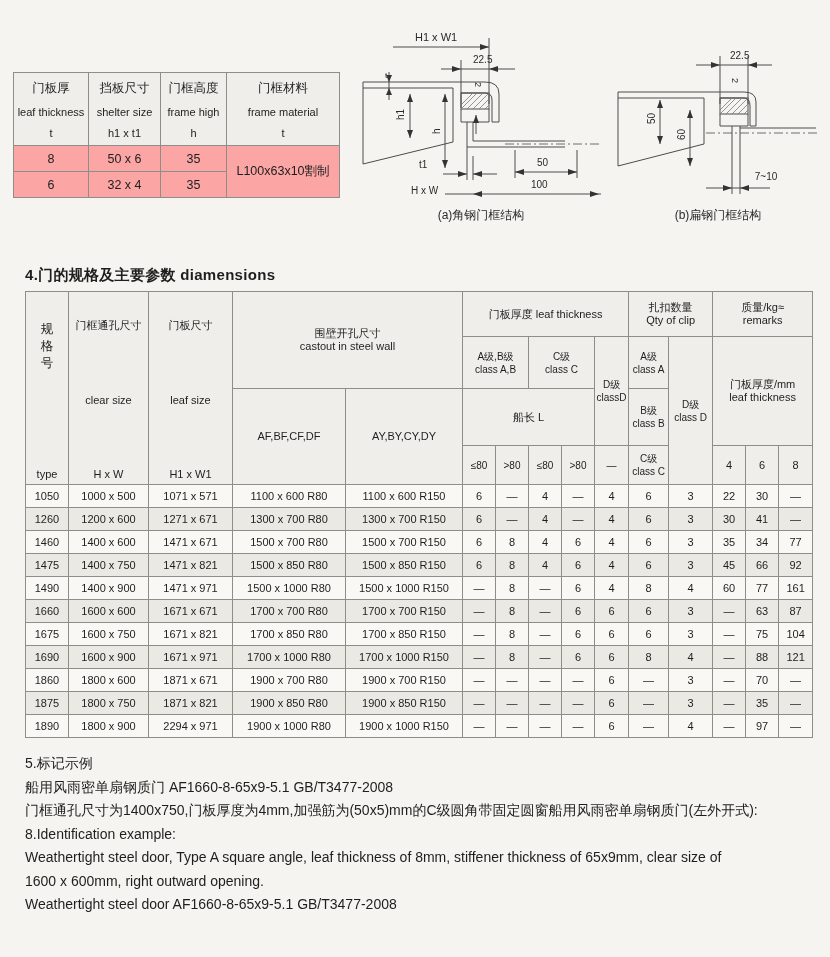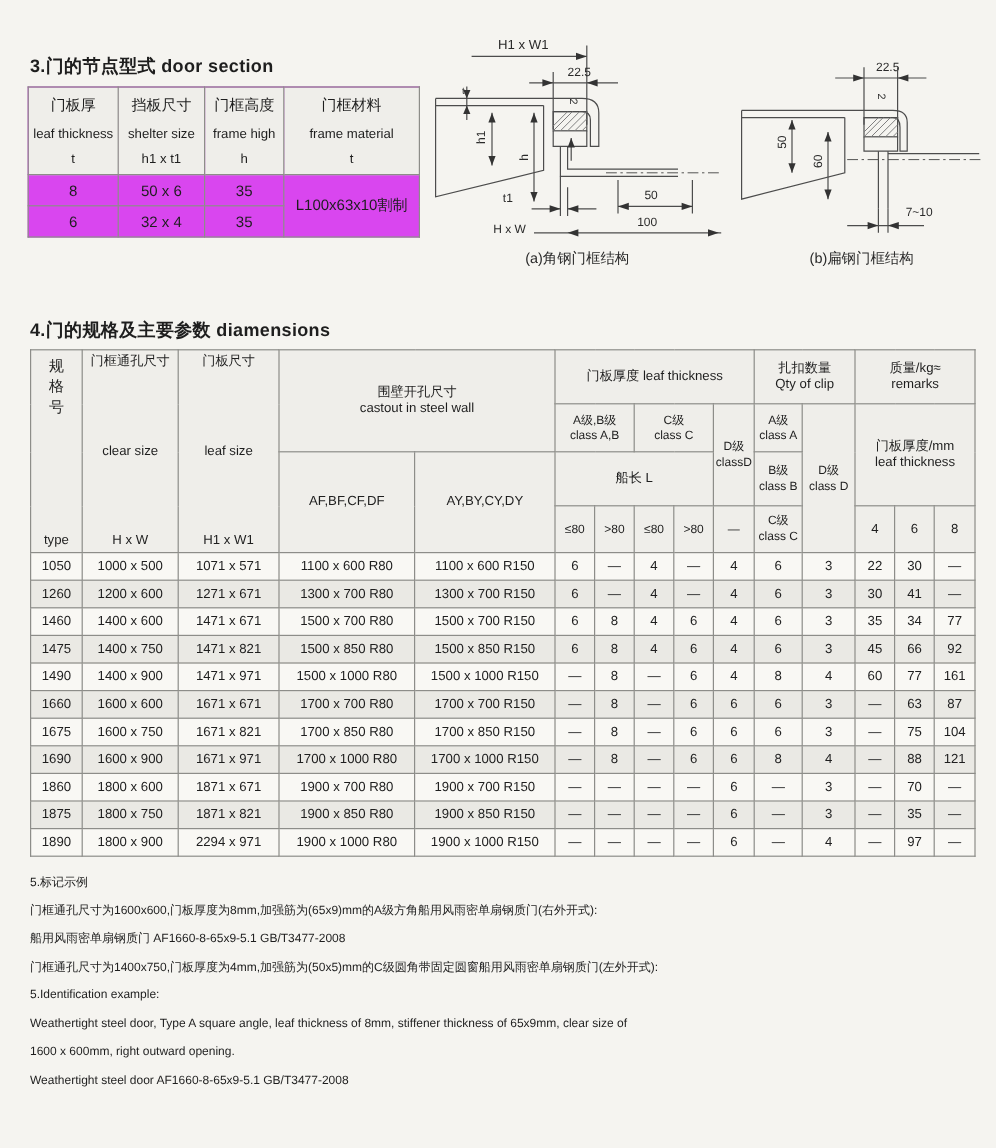--- a/index.html
+++ b/index.html
@@ -6,21 +6,21 @@
   .page{
     position:relative;width:830px;height:957px;margin:0 auto;
     background:#f5f4f0;color:#1e1e1e;
     font-family:"Liberation Sans", sans-serif;
     overflow:hidden;
   }
   .sec-title{position:absolute;font-size:15px;font-weight:bold;letter-spacing:.3px;}
   table{border-collapse:collapse;table-layout:fixed;}
   th,td{border:1px solid #8d8d89;text-align:center;vertical-align:middle;padding:0 1px;font-weight:normal;}
   
-  .door-table{position:absolute;left:23px;top:72px;width:326px;font-size:12px;background:#d946ef;}
+  .door-table{position:absolute;left:13px;top:72px;width:326px;font-size:12px;background:#fca5a5;}
   .door-table th{height:72px;background:#efeeea;}
   .door-table td{height:25px;font-size:12.5px;}
   .h3{display:flex;flex-direction:column;justify-content:space-around;height:68px;}
   .h3 .cn{font-size:12.5px;}
   .h3 .en{font-size:11px;}
   .h3 .sym{font-size:11px;}
   
   .diag{position:absolute;}
   .diag text{fill:#2a2a2a;font-family:"Liberation Sans",sans-serif;}
   .diag line,.diag path,.diag polyline{stroke:#4c4c4c;stroke-width:1;fill:none;}
@@ -30,33 +30,32 @@
   
   .dims-table{position:absolute;left:25px;top:291px;width:787px;font-size:11px;}
   .dims-table th{background:#efeeea;font-size:11px;line-height:13px;}
   .dims-table tr.hr1 th{height:44px;}
   .dims-table tr.hr2 th{height:38px;}
   .dims-table tr.hr3 th{height:43px;}
   .dims-table tr.hr4 th{height:38px;}
   .dims-table tbody td{height:22px;font-size:11px;background:#f9f8f4;}
   .dims-table tbody tr:nth-child(even) td{background:#eae9e4;}
   .dims-table .sm{font-size:10px;}
-  .typebox{display:flex;flex-direction:column;justify-content:space-between;height:162px;padding:3px 0;}
+  .typebox{display:flex;flex-direction:column;justify-content:space-between;height:162px;padding:3px 0;margin-top:24px;}
   .vchars{width:15px;margin:2px auto 0;word-break:break-all;line-height:17px;font-size:12.5px;}
   .two>span{display:block;}
   
-  .notes{position:absolute;left:25px;top:724px;width:790px;font-size:10px;line-height:23.5px;}
+  .notes{position:absolute;left:25px;top:752px;width:790px;font-size:14px;line-height:23.5px;}
   .notes .line{white-space:nowrap;}
 </style>
 </head>
 <body>
 
 <div class="page">
 
-  <div class="sec-title" style="left:25px;top:46px;">3.门的节点型式  door section</div>
 
   <table class="door-table">
     <colgroup>
         <col style="width:75px">
         <col style="width:72px">
         <col style="width:66px">
         <col style="width:113px">
       </colgroup>
     <thead>
       <tr>
@@ -521,22 +520,21 @@
           <td>4</td>
           <td>—</td>
           <td>97</td>
           <td>—</td>
         </tr>
       </tbody>
   </table>
 
   <div class="notes">
     <div class="line">5.标记示例</div>
-    <div class="line">门框通孔尺寸为1600x600,门板厚度为8mm,加强筋为(65x9)mm的A级方角船用风雨密单扇钢质门(右外开式):</div>
     <div class="line">船用风雨密单扇钢质门 AF1660-8-65x9-5.1 GB/T3477-2008</div>
     <div class="line">门框通孔尺寸为1400x750,门板厚度为4mm,加强筋为(50x5)mm的C级圆角带固定圆窗船用风雨密单扇钢质门(左外开式):</div>
-    <div class="line">5.Identification example:</div>
+    <div class="line">8.Identification example:</div>
     <div class="line">Weathertight steel door, Type A square angle, leaf thickness of 8mm, stiffener thickness of 65x9mm, clear size of</div>
     <div class="line">1600 x 600mm, right outward opening.</div>
     <div class="line">Weathertight steel door AF1660-8-65x9-5.1 GB/T3477-2008</div>
   </div>
 
 </div>
 
 </body></html>

